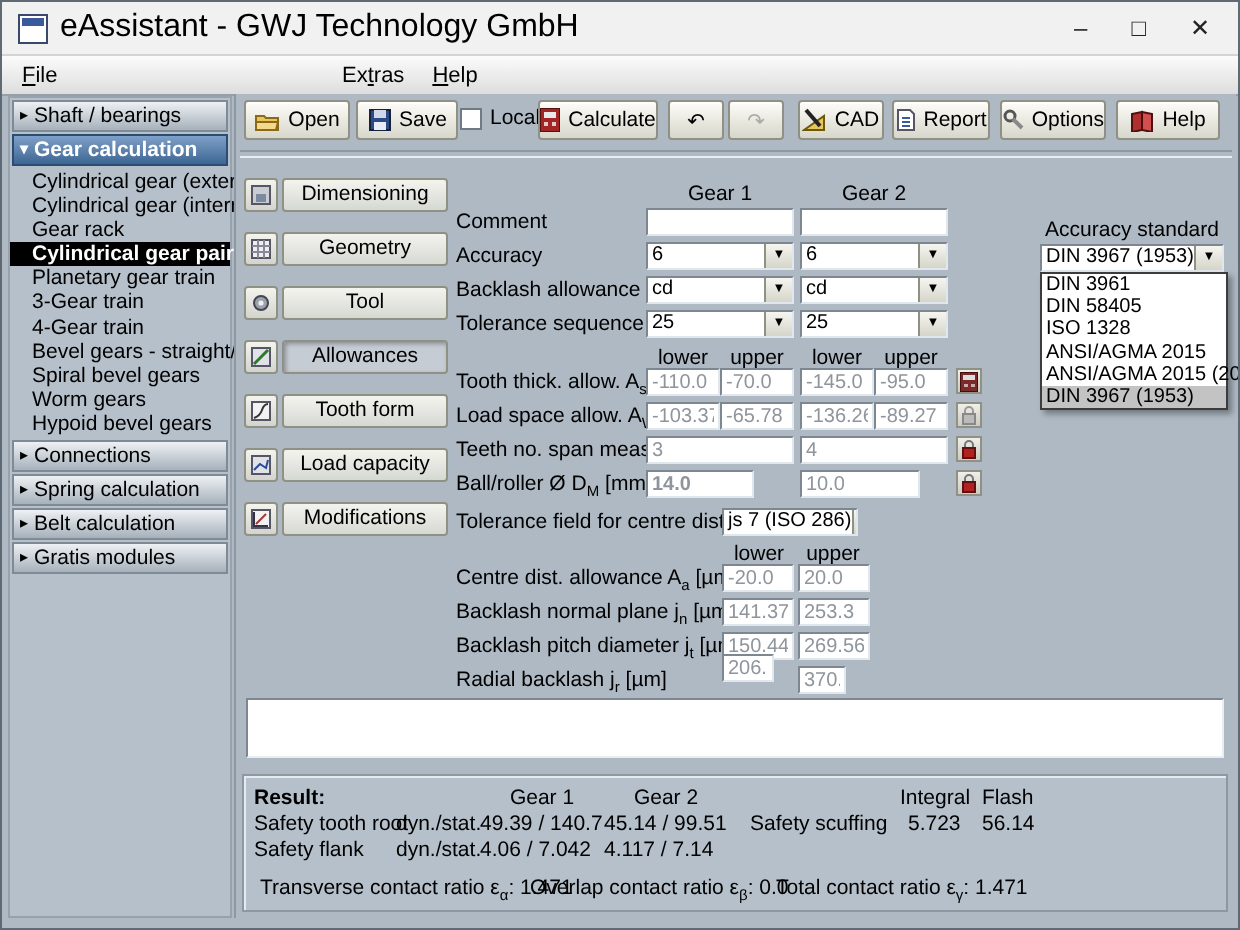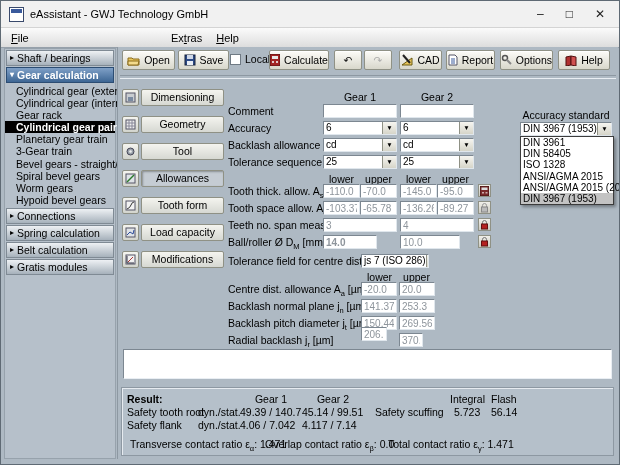--- a/index.html
+++ b/index.html
@@ -3,21 +3,21 @@
 <meta charset="utf-8">
 <style>
   html,body{margin:0;padding:0;background:#8a949e;}
   .window{position:relative;width:620px;height:465px;box-sizing:border-box;
     background:#aeb9c3;border:1px solid #5f6a74;overflow:hidden;
     font-family:"Liberation Sans",sans-serif;font-size:11px;color:#000;}
   
   .titlebar{height:26px;background:#f1f1f1;display:flex;align-items:center;padding:0 8px;gap:6px;border-bottom:1px solid #d4d4d4;}
   .appicon{width:13px;height:13px;border:1px solid #39496b;background:#fff;position:relative;flex:0 0 auto;}
   .appicon::after{content:"";position:absolute;left:1px;top:1px;right:1px;height:4px;background:#3a5a9c;}
-  .titletext{font-size:11px;white-space:nowrap;text-align:right;}
+  .titletext{font-size:16px;white-space:nowrap;text-align:right;}
   .wincontrols{margin-left:auto;display:flex;gap:22px;font-size:12px;color:#222;padding-right:6px;}
   .wincontrols span{cursor:default;}
   
   .menubar{height:19px;background:linear-gradient(#fbfbfb,#dddddd);border-bottom:1px solid #96a0aa;display:flex;align-items:center;padding-left:3px;}
   .menu-item{padding:1px 7px;white-space:nowrap;}
   .menu-item.disabled{color:#9b9b9b;margin-top:40px;}
   .menu-item u{text-decoration:underline;}
   
   .content{position:absolute;left:0;top:46px;right:0;bottom:0;}
   
@@ -103,20 +103,21 @@
         <span class="tri">▾</span>
         <span>Gear calculation</span>
       </div>
       <div class="side-items">
         <div class="side-item">Cylindrical gear (external)</div>
         <div class="side-item">Cylindrical gear (internal)</div>
         <div class="side-item">Gear rack</div>
         <div class="side-item selected">Cylindrical gear pair</div>
         <div class="side-item">Planetary gear train</div>
         <div class="side-item">3-Gear train</div>
+        <div class="side-item">4-Gear train</div>
         <div class="side-item">Bevel gears - straight/helical</div>
         <div class="side-item">Spiral bevel gears</div>
         <div class="side-item">Worm gears</div>
         <div class="side-item">Hypoid bevel gears</div>
       </div>
       <div class="side-header">
         <span class="tri">▸</span>
         <span>Connections</span>
       </div>
       <div class="side-header">
@@ -304,21 +305,21 @@
       <input class="field" readonly="" style="left: 319px; top: 137px; width: 37px;" value="-95.0">
       <div class="lockbtn" style="left:360px;top:137px;">
         <svg width="9" height="10">
             <rect x="0" y="0" width="9" height="10" fill="#7a2a2a" stroke="#401010"></rect>
             <rect x="1.5" y="1.5" width="6" height="2.5" fill="#ddd"></rect>
             <rect x="2" y="6" width="2" height="1.5" fill="#caa"></rect>
             <rect x="5.5" y="6" width="2" height="1.5" fill="#caa"></rect>
           </svg>
       </div>
 
-      <div class="flabel" style="left:110px;top:154px;"><span>Tooth space allow. A</span><sub>W</sub><span> [µm]</span></div>
+      <div class="flabel" style="left:110px;top:154px;"><span>Load space allow. A</span><sub>W</sub><span> [µm]</span></div>
       <input class="field" readonly="" style="left: 205px; top: 154px; width: 37px;" value="-103.37">
       <input class="field" readonly="" style="left: 242px; top: 154px; width: 37px;" value="-65.78">
       <input class="field" readonly="" style="left: 282px; top: 154px; width: 37px;" value="-136.26">
       <input class="field" readonly="" style="left: 319px; top: 154px; width: 37px;" value="-89.27">
       <div class="lockbtn" style="left:360px;top:154px;">
         <svg width="9" height="10">
             <path d="M2.5 4 L2.5 2.5 A2 2 0 0 1 6.5 2.5 L6.5 4" fill="none" stroke="#999"></path>
             <rect x="1.5" y="4" width="6" height="5" fill="#bbb" stroke="#888"></rect>
           </svg>
       </div>

